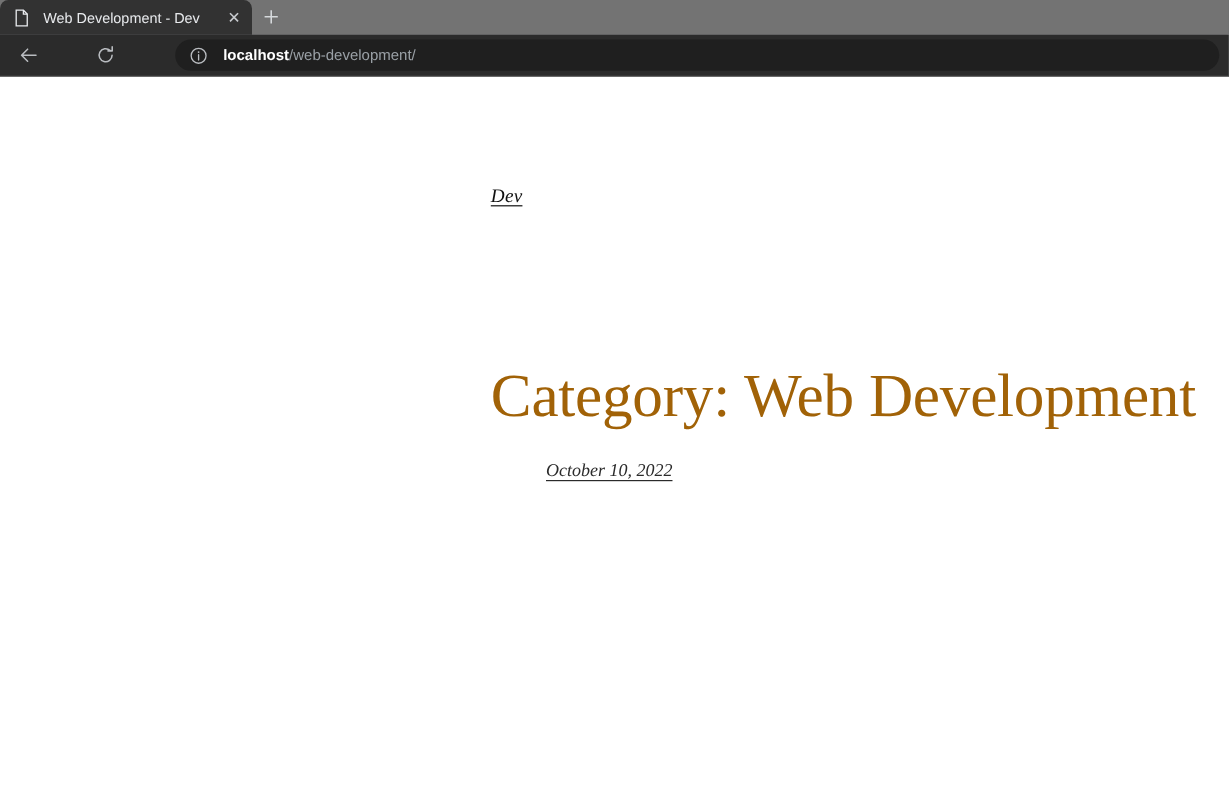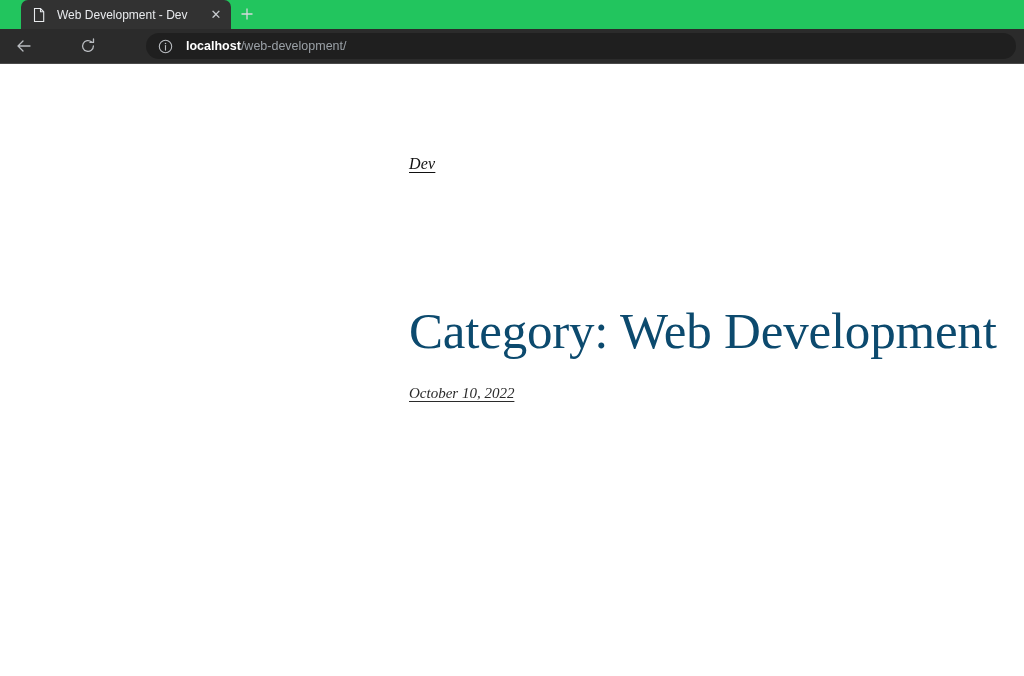--- a/index.html
+++ b/index.html
@@ -17,24 +17,24 @@
 
   
   .browser-chrome {
     width: 1024px;
     background: #202124;
   }
 
   
   .tab-strip {
     height: 29px;
-    background: #22c55e;
+    background: #737373;
     display: flex;
     align-items: flex-end;
-    padding-left: 21px;
+    padding-left: 0;
     box-sizing: border-box;
     position: relative;
   }
   .tab {
     height: 29px;
     width: 210px;
     background: #323232;
     border-radius: 7px 7px 0 0;
     display: flex;
     align-items: center;
@@ -173,21 +173,21 @@
     letter-spacing: 0.2px;
   }
 
   .page-title {
     margin: 0;
     padding-top: 128px;
     font-family: "Liberation Serif", serif;
     font-weight: 300;
     font-size: 51px;
     line-height: 58px;
-    color: #0c4a6e;
+    color: #a16207;
     letter-spacing: -0.2px;
     white-space: nowrap;
   }
 
   .entry-title {
     margin: 0;
     padding-top: 73px;
   }
   .entry-title-link {
     font-family: "Liberation Serif", serif;
@@ -205,20 +205,21 @@
     padding-top: 50px;
     font-family: "Liberation Sans", sans-serif;
     font-size: 15.5px;
     line-height: 24px;
     color: #2b2b2b;
     white-space: nowrap;
   }
 
   .entry-meta {
     padding-top: 23px;
+    margin-left: 46px;
   }
   .entry-date-link {
     font-family: "Liberation Serif", serif;
     font-style: italic;
     font-size: 15px;
     line-height: 20px;
     color: #2b2b2b;
     text-decoration: underline;
     text-underline-offset: 3px;
   }

